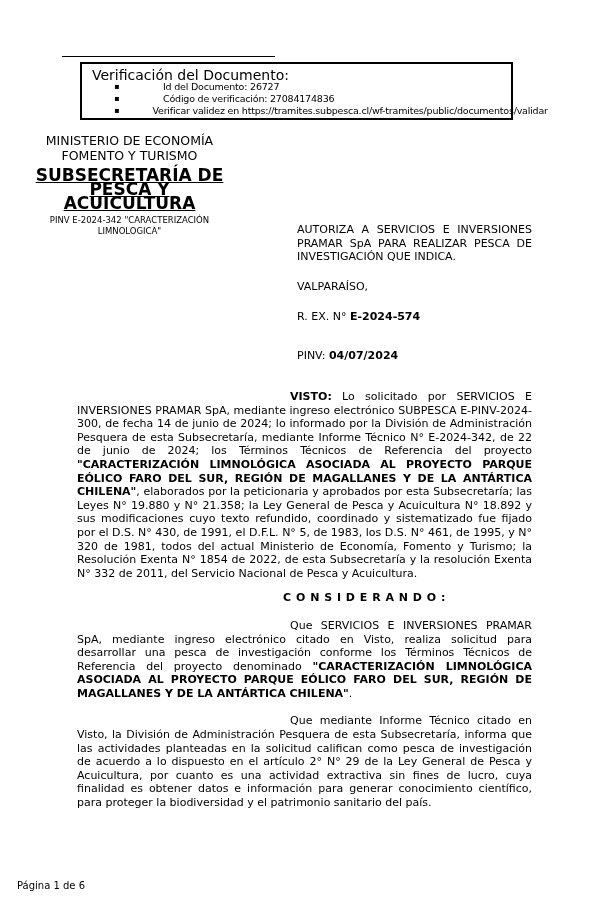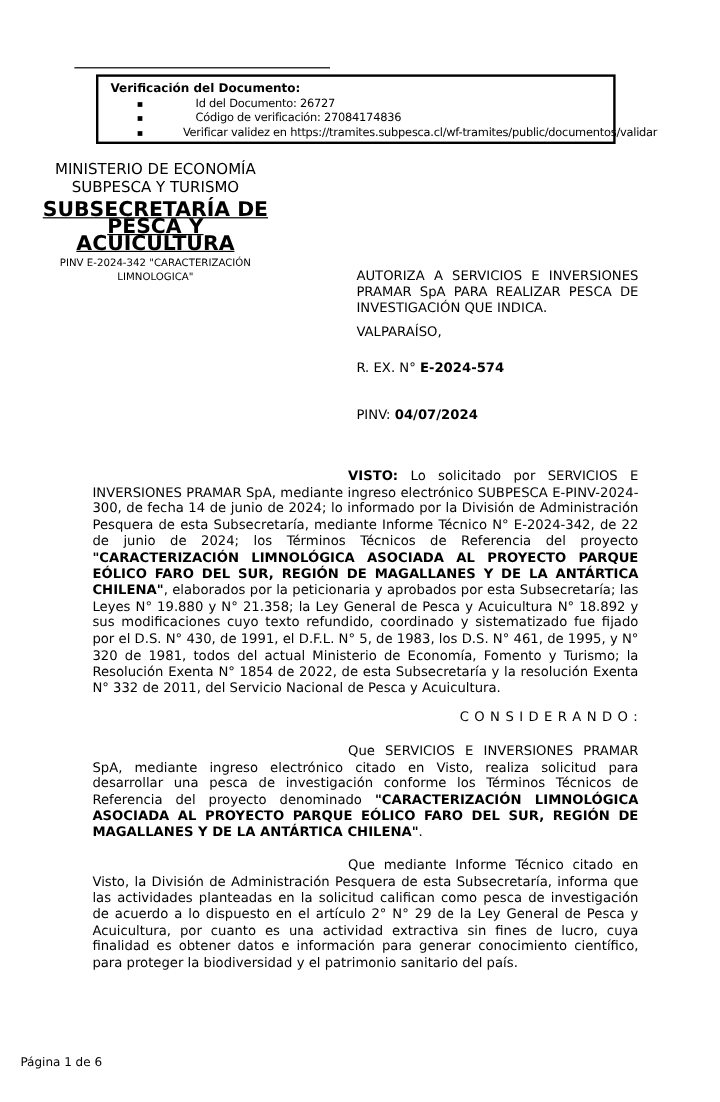--- a/index.html
+++ b/index.html
@@ -23,21 +23,21 @@
   }
   .verify-box {
     position: absolute;
     left: 80px; top: 62px;
     width: 433px; height: 58px;
     border: 2px solid #000;
     padding: 5px 8px 4px 10px;
     font-size: 9.5px;
     line-height: 12px;
   }
-  .verify-title { font-weight: bold; font-size: 10px; }
+  .verify-title { font-weight: normal; font-size: 14px; }
   .verify-item { display: flex; margin-left: 22px; }
   .verify-bullet { width: 16px; font-size: 8px; line-height: 12px; }
   .verify-text { white-space: nowrap; letter-spacing: -0.2px; padding-left: 33px; }
 
   
   .letterhead {
     position: absolute;
     left: 22px; top: 134px;
     width: 215px;
     text-align: center;
@@ -56,40 +56,40 @@
 
   
   .right-col {
     position: absolute;
     left: 297px; top: 223px;
     width: 235px;
     font-size: 11px;
     line-height: 13.6px;
   }
   .subject { text-align: justify; }
-  .city-line { margin-top: 6px; }
+  .city-line { margin-top: 16px; }
   .res-line { margin-top: 17px; }
   .date-line { margin-top: 25px; }
   .b { font-weight: bold; }
 
   
   .body-block {
     position: absolute;
     left: 77px; top: 390px;
     width: 455px;
     font-size: 11px;
     line-height: 13.6px;
     text-align: justify;
   }
   .par-indent { text-indent: 213px; }
   .considerando-heading {
     margin-top: 11px;
     margin-left: 120px;
-    font-weight: normal;
-    text-align: right;
+    font-weight: bold;
+    text-align: center;
     letter-spacing: 0.5px;
   }
   .par-mt { margin-top: 14px; }
 
   
   .footer {
     position: absolute;
     left: 17px; top: 880px;
     width: 100%;
     text-align: left;
@@ -115,21 +115,21 @@
     </div>
     <div class="verify-item">
       <span class="verify-bullet">▪</span>
       <span class="verify-text">Verificar validez en https://tramites.subpesca.cl/wf-tramites/public/documentos/validar</span>
     </div>
   </div>
 
   <div class="letterhead">
     <div class="ministry">
       <div>MINISTERIO DE ECONOMÍA</div>
-      <div>SUBPESCA Y TURISMO</div>
+      <div>FOMENTO Y TURISMO</div>
     </div>
     <div class="subsecretaria">
       <div>SUBSECRETARÍA DE PESCA Y</div>
       <div>ACUICULTURA</div>
     </div>
     <div class="project-ref">PINV E-2024-342 "CARACTERIZACIÓN LIMNOLOGICA"</div>
   </div>
 
   <div class="right-col">
     <div class="subject">AUTORIZA A SERVICIOS E INVERSIONES PRAMAR SpA PARA REALIZAR PESCA DE INVESTIGACIÓN QUE INDICA.</div>

